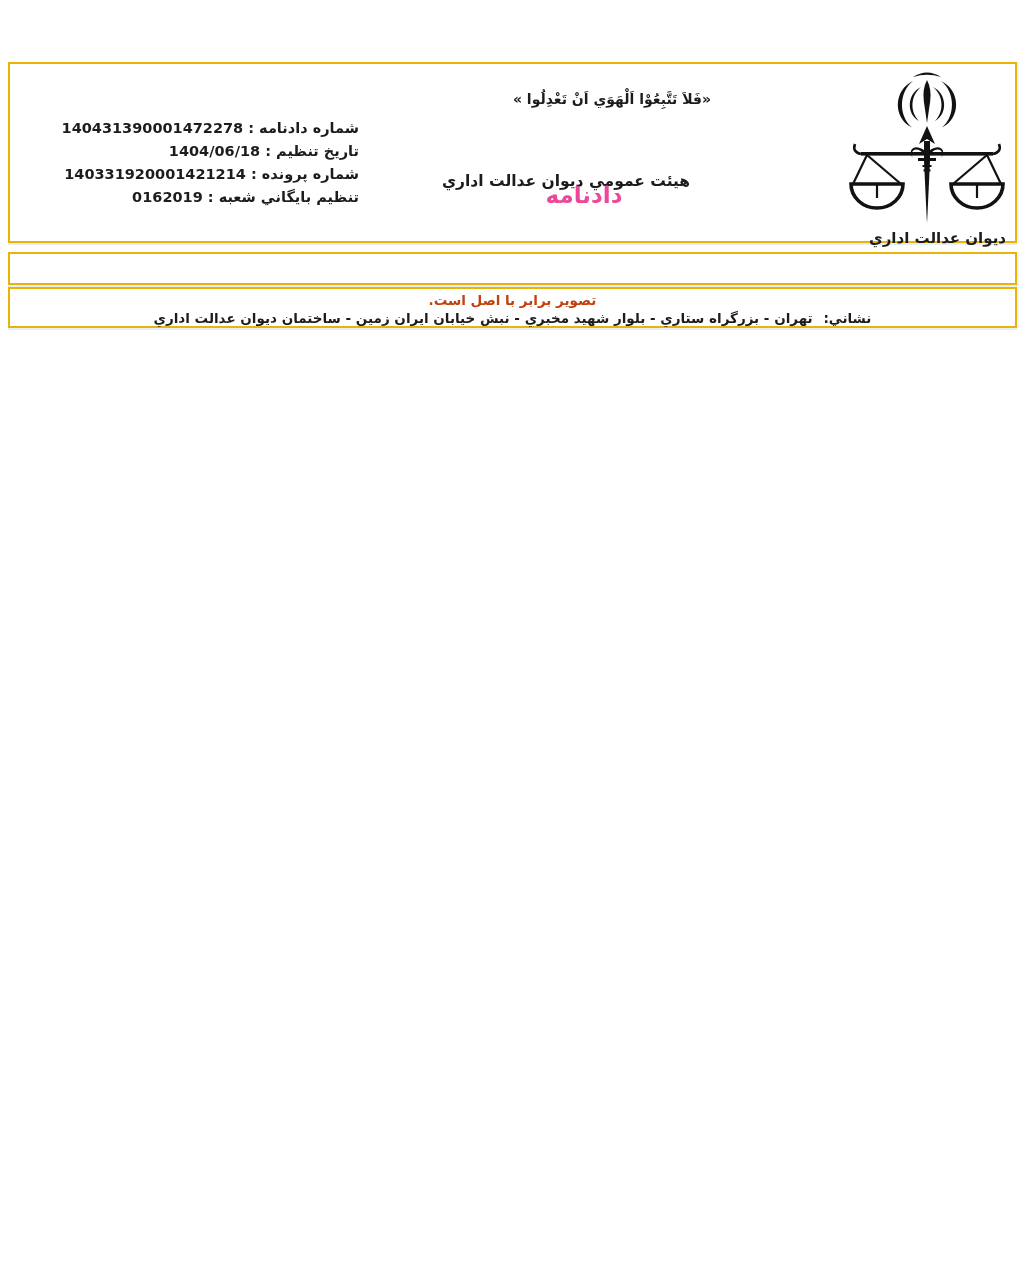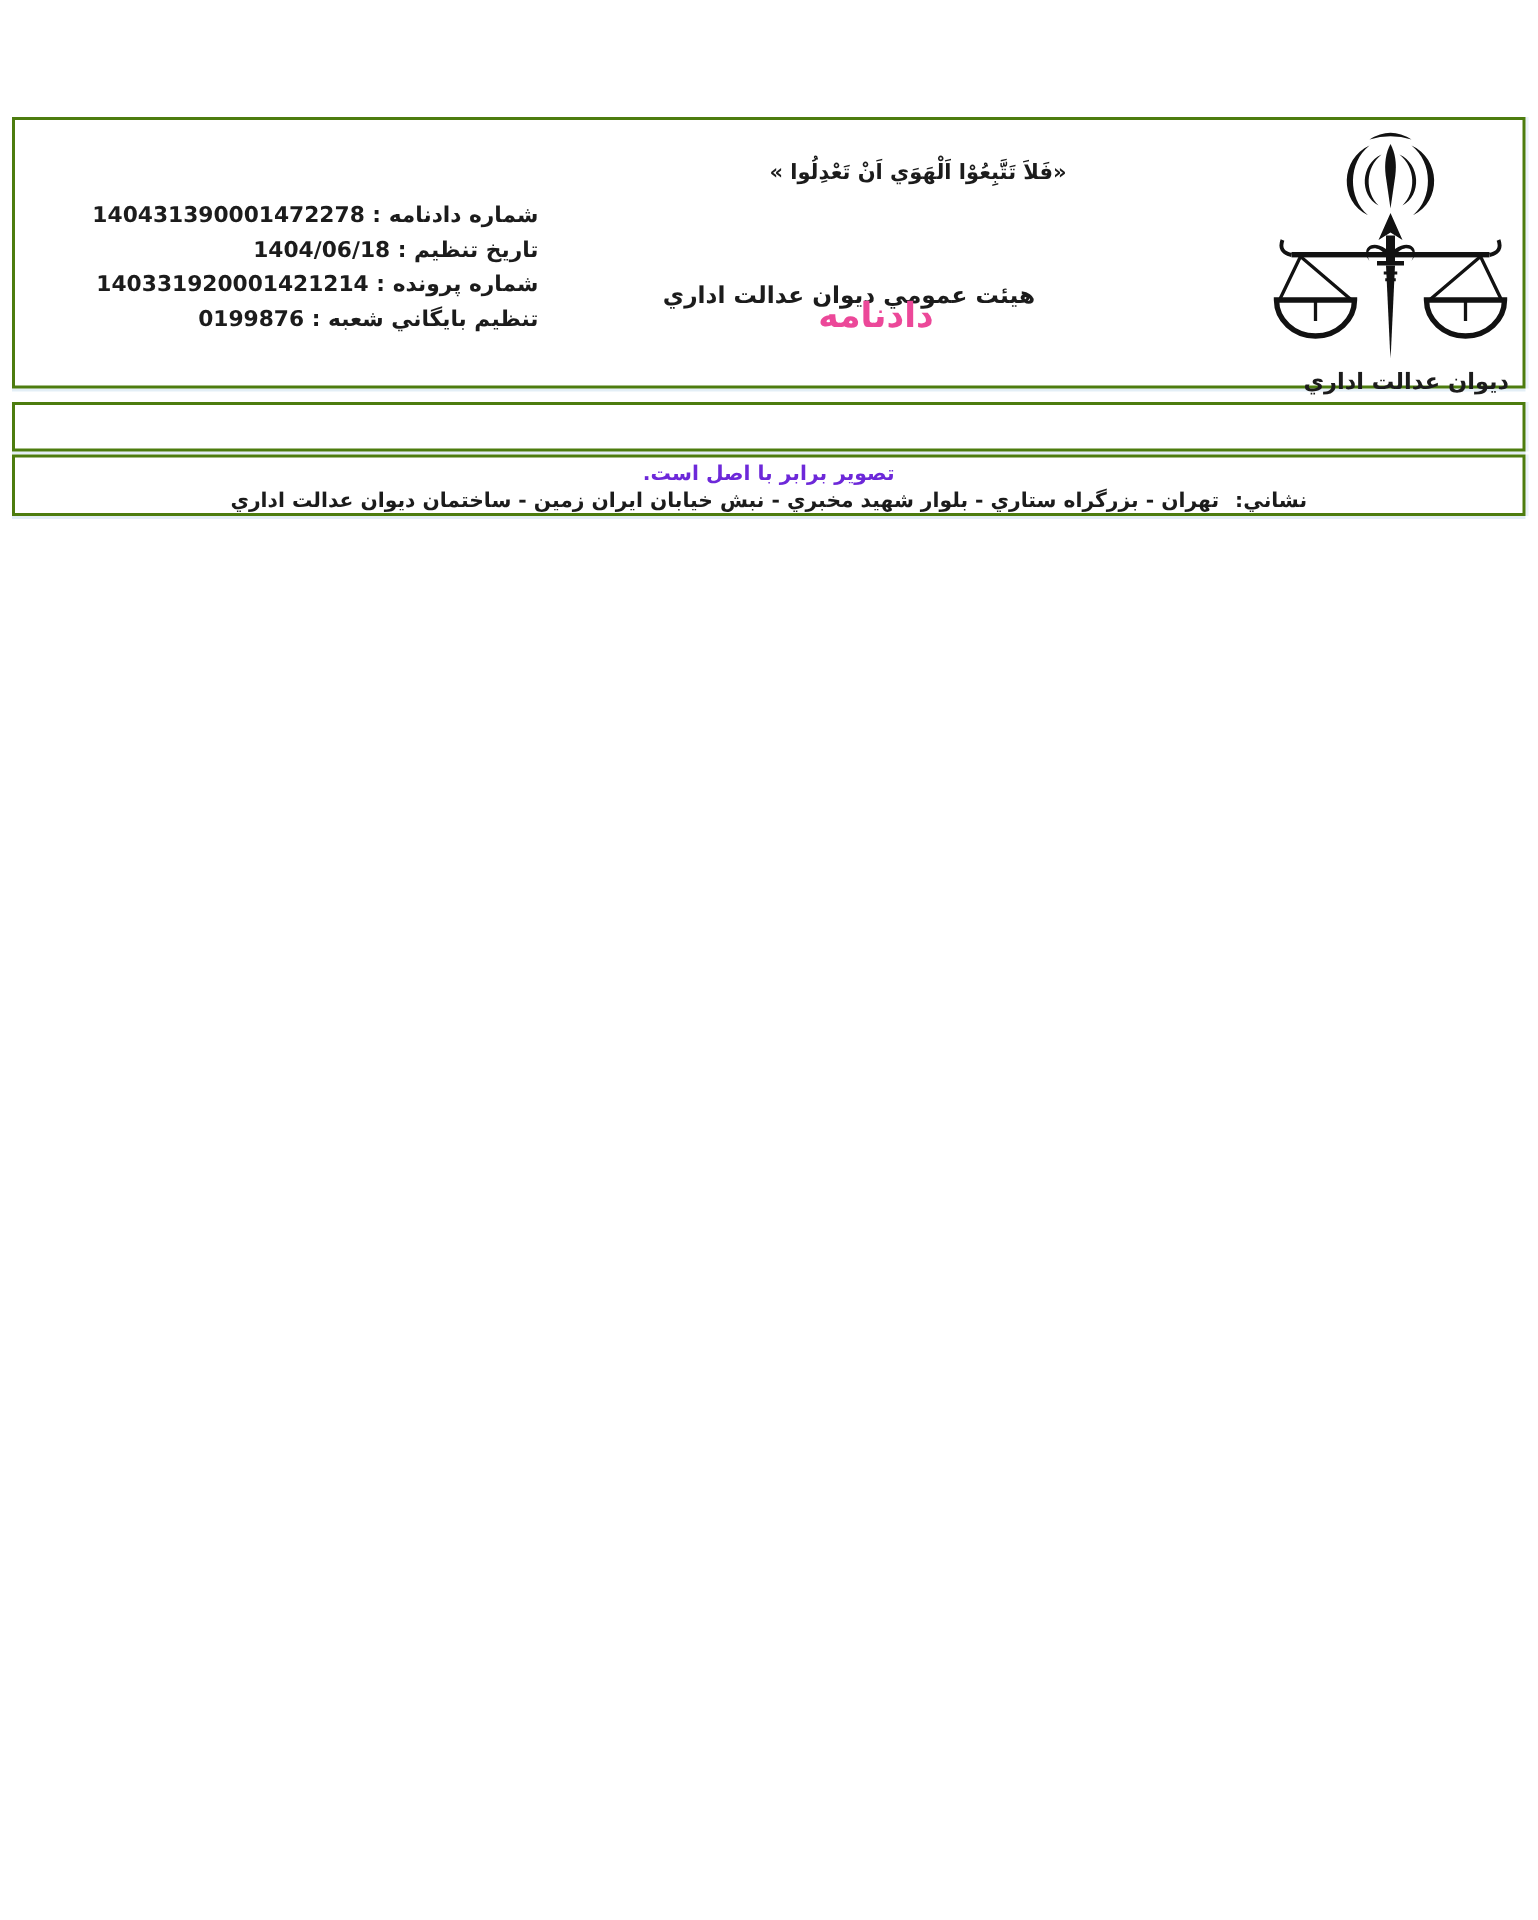--- a/index.html
+++ b/index.html
@@ -2,23 +2,22 @@
 <html lang="fa"><head>
 <meta charset="utf-8">
 <style>
   html,body { margin:0; padding:0; background:#ffffff; }
   .sheet {
     position:relative; width:1025px; height:1280px; background:#ffffff;
     font-family:"DejaVu Sans", sans-serif; color:#1c1c1c; overflow:hidden;
   }
   .box {
     position:absolute; left:8px; width:1009px; box-sizing:border-box;
-    border:2px solid #4d7c0f; background:#ffffff;
+    border:2px solid #eab308; background:#ffffff;
     box-shadow:0 2px 0 rgba(175,205,230,0.35), 2px 0 0 rgba(175,205,230,0.25);
-    margin-top:16px;
   }
   .header-box { top:62px; height:181px; }
   .empty-box  { top:252px; height:33px; }
   .stamp-box  { top:287px; height:41px; }
 
   .quote {
     position:absolute; left:402px; top:27px; width:400px;
     direction:rtl; text-align:center;
     font-size:14px; font-weight:bold; white-space:nowrap;
   }
@@ -38,21 +37,21 @@
     font-size:23px; font-weight:bold; color:#ec4899; letter-spacing:1px;
   }
   .logo-block { position:absolute; top:4px; right:3px; width:170px; }
   .logo-block svg { display:block; margin:0 auto; }
   .logo-caption {
     direction:rtl; text-align:right; padding:3px 6px 0 0;
     font-size:15px; font-weight:bold; white-space:nowrap;
   }
   .cert-line {
     direction:rtl; text-align:center; margin-top:3px;
-    font-size:13.5px; font-weight:bold; color:#6d28d9;
+    font-size:13.5px; font-weight:bold; color:#c2410c;
   }
   .address-line {
     direction:rtl; text-align:center; margin-top:2px;
     font-size:13.5px; font-weight:bold; white-space:nowrap;
   }
   .address-line .addr-label { margin-left:6px; }
 </style>
 </head>
 <body>
 
@@ -66,21 +65,21 @@
       <div>
         <span>شماره دادنامه</span><span> : </span><span>140431390001472278</span>
       </div>
       <div>
         <span>تاريخ تنظيم</span><span> : </span><span>1404/06/18</span>
       </div>
       <div>
         <span>شماره پرونده</span><span> : </span><span>140331920001421214</span>
       </div>
       <div>
-        <span>تنظيم بايگاني شعبه</span><span> : </span><span>0199876</span>
+        <span>تنظيم بايگاني شعبه</span><span> : </span><span>0162019</span>
       </div>
     </div>
 
     <div class="assembly-title">هيئت عمومي ديوان عدالت اداري</div>
 
     <div class="doc-type-title">دادنامه</div>
 
     <div class="logo-block">
       <svg width="160" height="158" viewBox="0 0 160 158" fill="#121212" stroke="none" aria-hidden="true">
 

